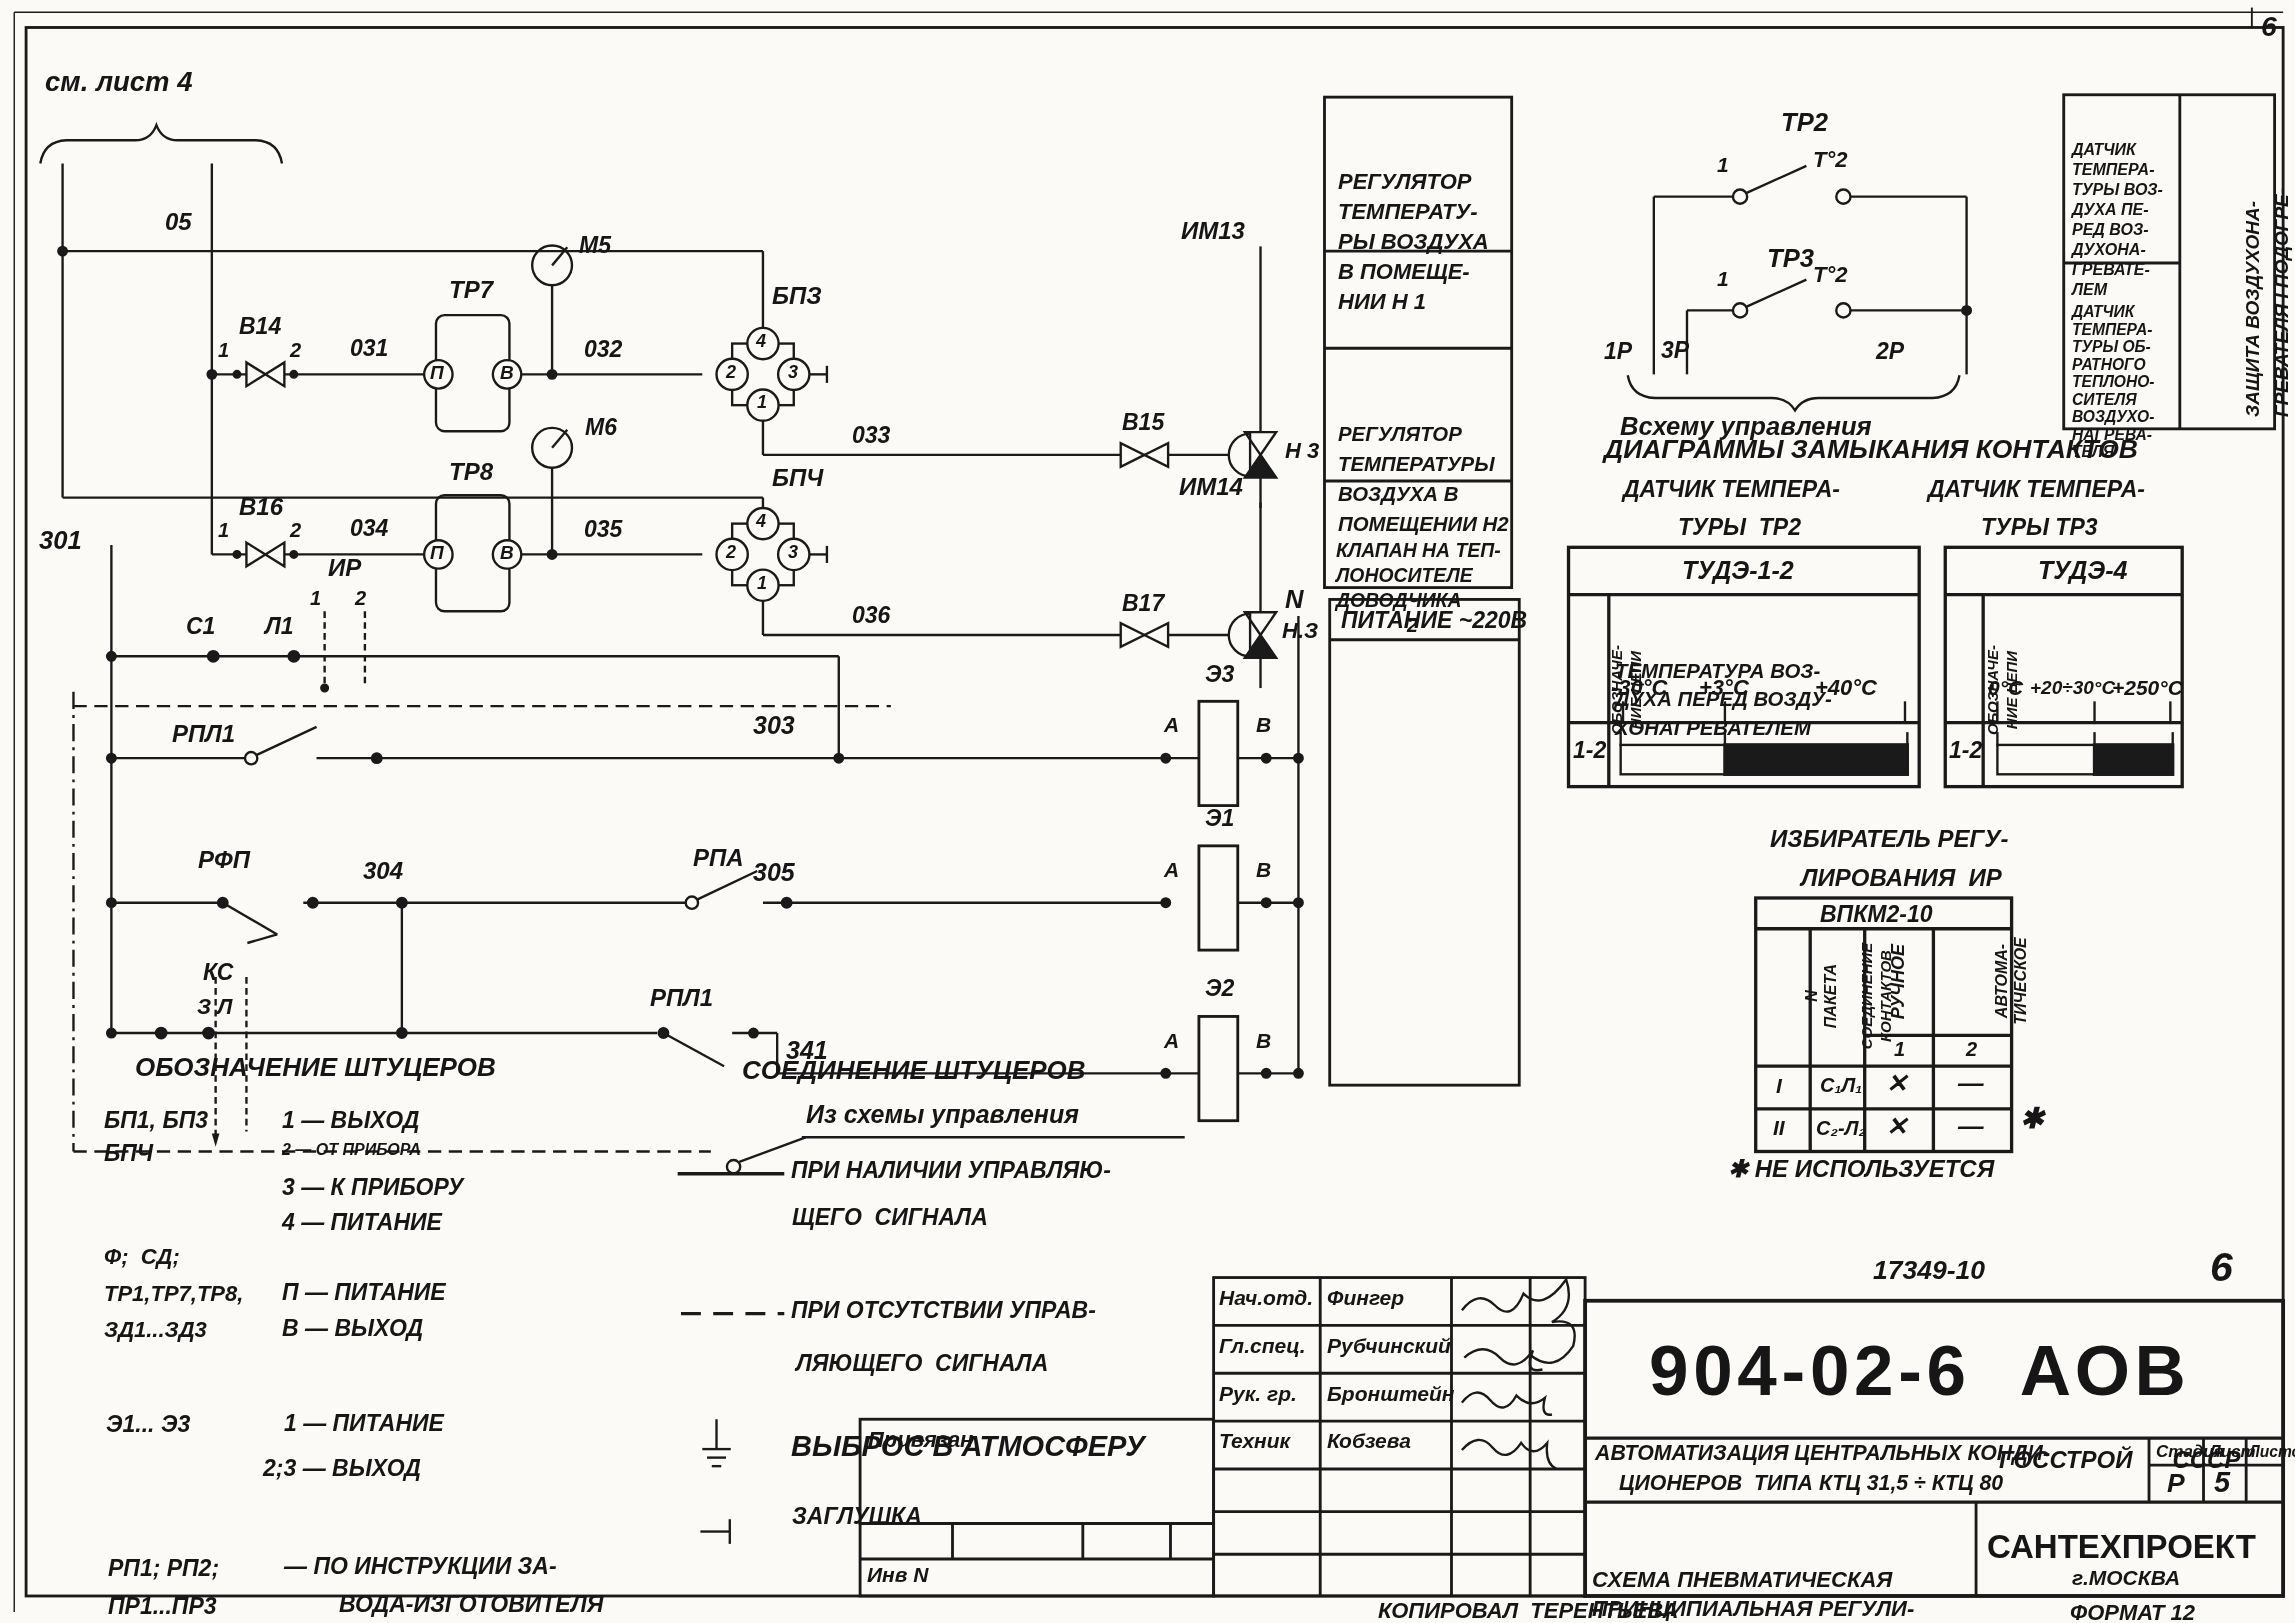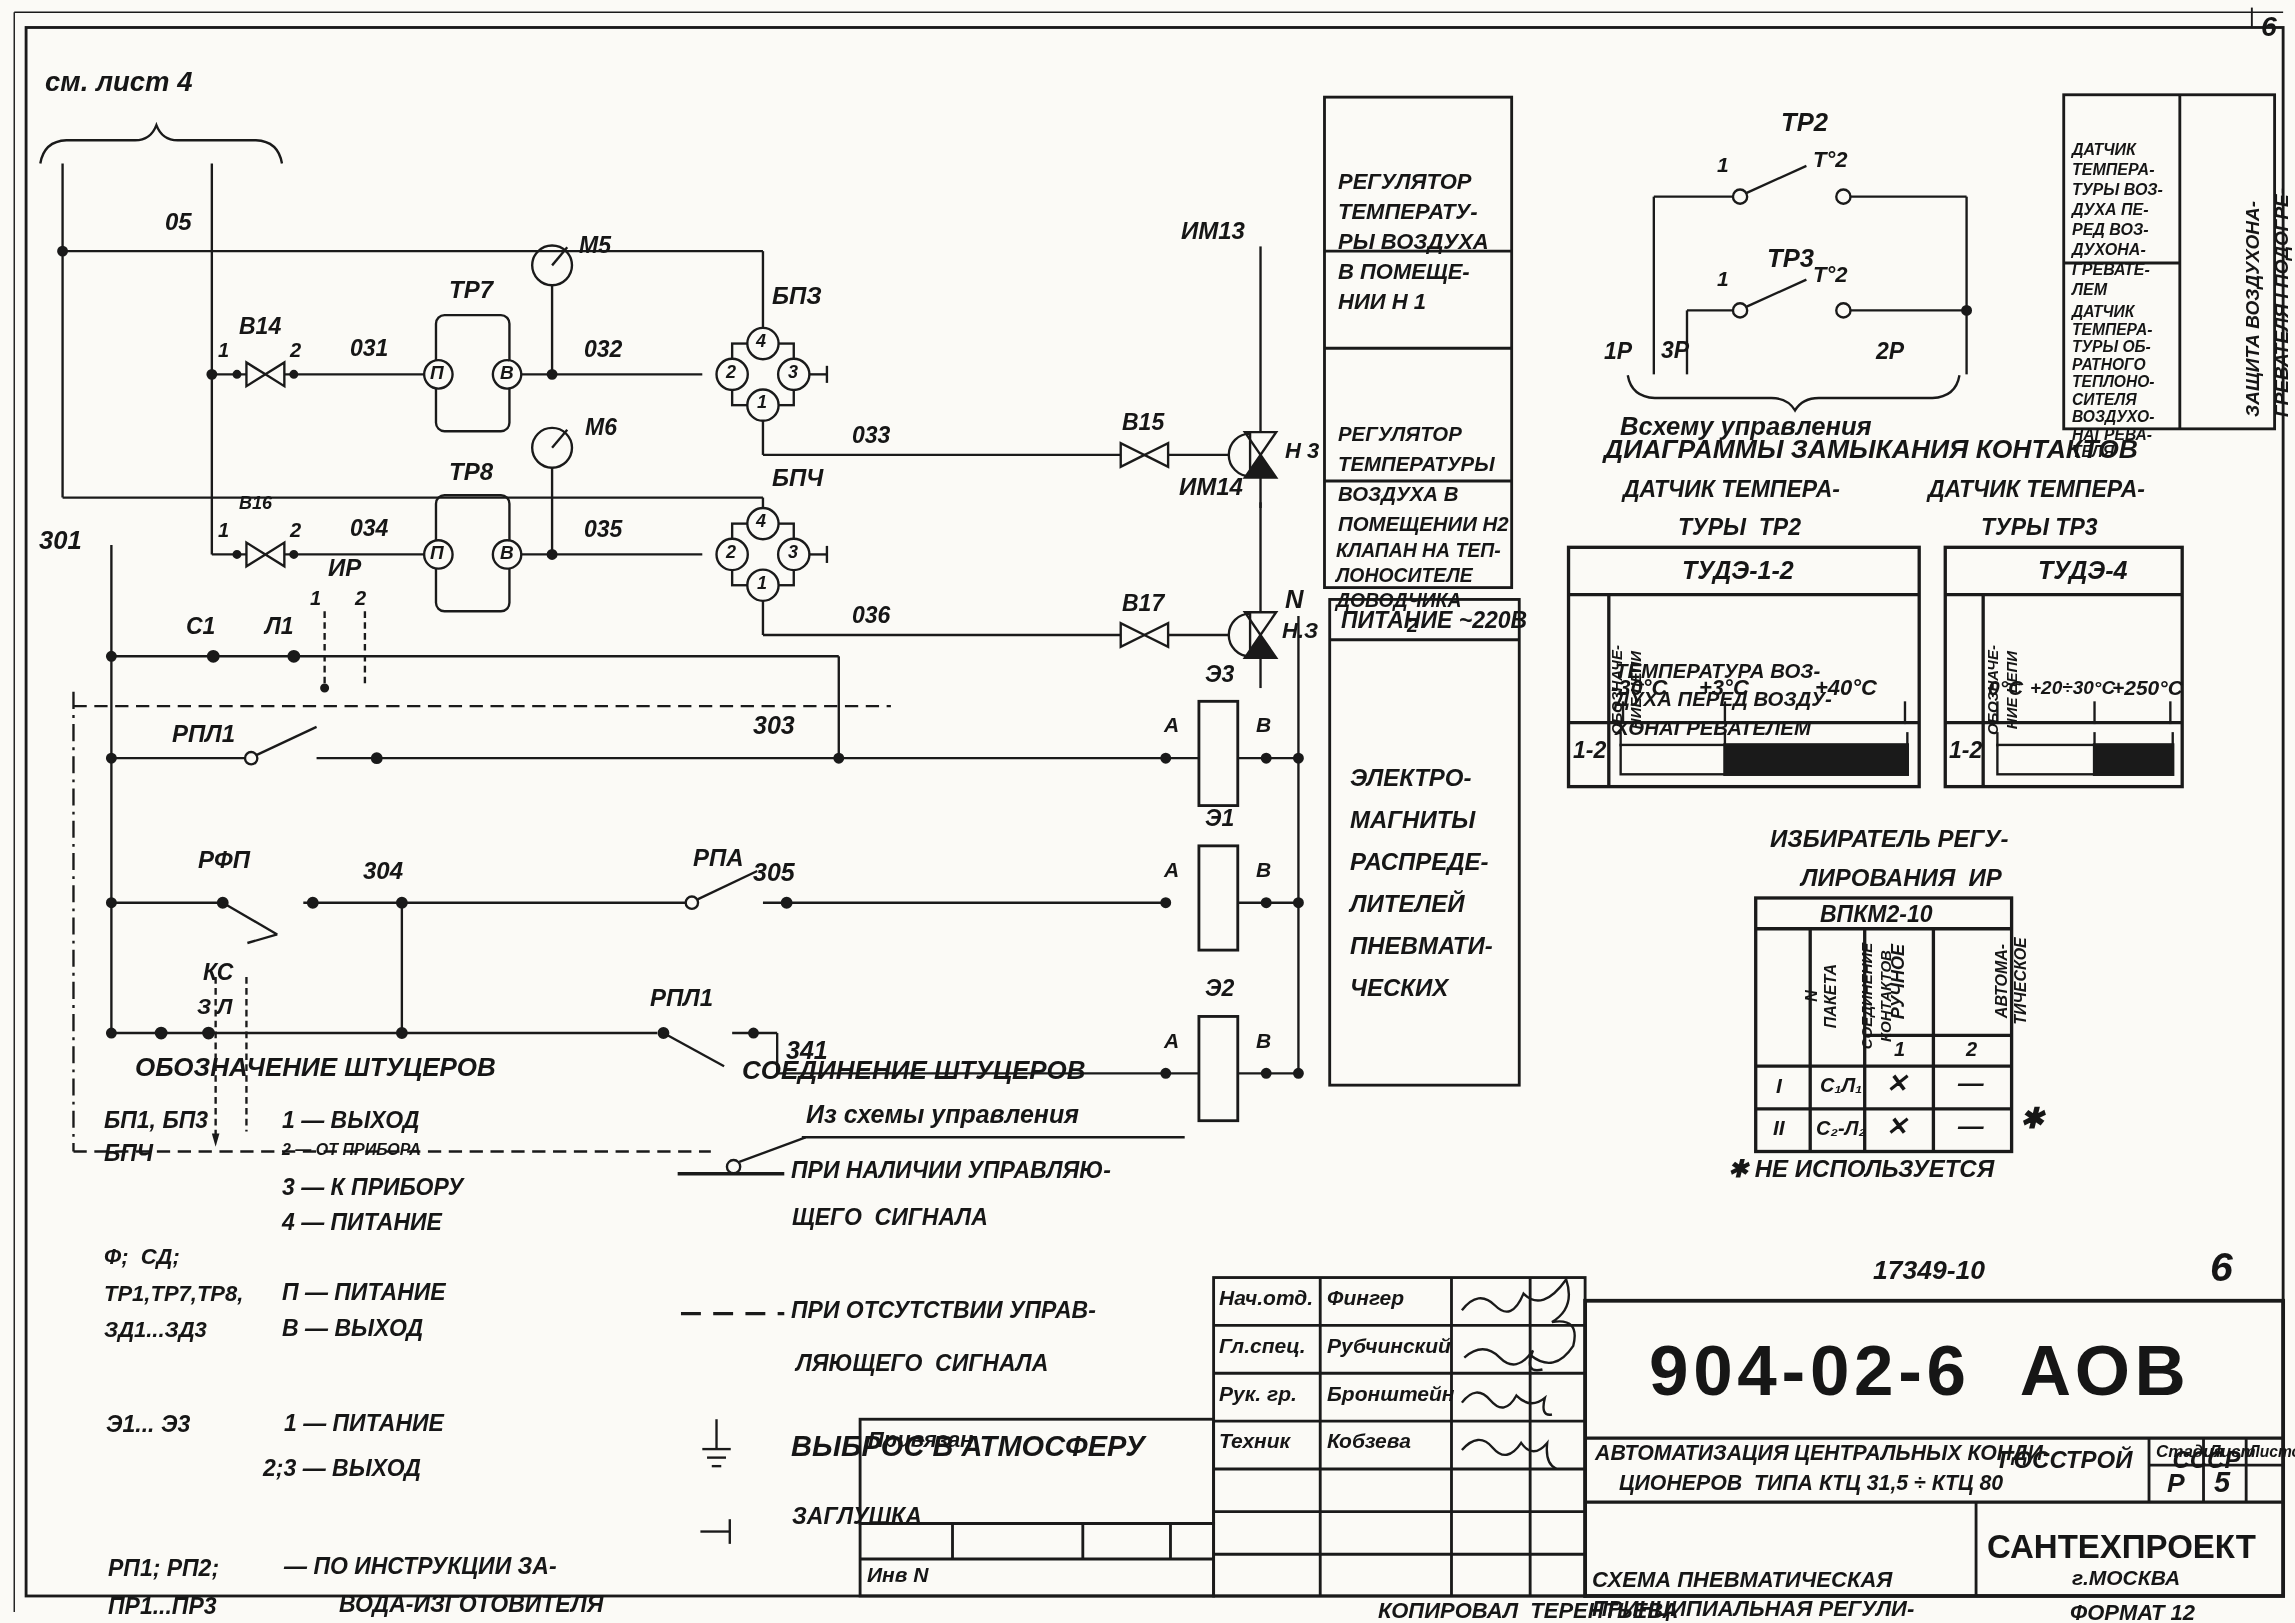--- a/index.html
+++ b/index.html
@@ -308,21 +308,21 @@
 <div class="lb" style="left:756px;top:332px;font-size:18px">4</div>
 <div class="lb" style="left:726px;top:363px;font-size:18px">2</div>
 <div class="lb" style="left:788px;top:363px;font-size:18px">3</div>
 <div class="lb" style="left:757px;top:393px;font-size:18px">1</div>
 <div class="lb" style="left:852px;top:423px;font-size:23px">033</div>
 <div class="lb" style="left:1122px;top:410px;font-size:23px">В15</div>
 <div class="lb" style="left:1181px;top:218px;font-size:24px">ИМ13</div>
 <div class="lb" style="left:1285px;top:439px;font-size:22px">Н 3</div>
 
 <div class="lb" style="left:218px;top:520px;font-size:20px">1</div>
-<div class="lb" style="left:239px;top:494px;font-size:18px">В16</div>
+<div class="lb" style="left:239px;top:494px;font-size:24px">В16</div>
 <div class="lb" style="left:290px;top:520px;font-size:20px">2</div>
 <div class="lb" style="left:350px;top:516px;font-size:23px">034</div>
 <div class="lb" style="left:449px;top:459px;font-size:24px">ТР8</div>
 <div class="lb" style="left:430px;top:543px;font-size:19px">П</div>
 <div class="lb" style="left:500px;top:543px;font-size:19px">В</div>
 <div class="lb" style="left:585px;top:415px;font-size:23px">М6</div>
 <div class="lb" style="left:584px;top:517px;font-size:23px">035</div>
 <div class="lb" style="left:772px;top:465px;font-size:24px">БПЧ</div>
 <div class="lb" style="left:756px;top:512px;font-size:18px">4</div>
 <div class="lb" style="left:726px;top:543px;font-size:18px">2</div>
@@ -337,23 +337,20 @@
   <div>РЕГУЛЯТОР</div><div>ТЕМПЕРАТУ-</div><div>РЫ ВОЗДУХА</div><div>В ПОМЕЩЕ-</div><div>НИИ Н 1</div>
 </div>
 <div class="lb lines" style="left:1338px;top:359px;font-size:20.4px;line-height:30px">
   <div>РЕГУЛЯТОР</div><div>ТЕМПЕРАТУРЫ</div><div>ВОЗДУХА В</div><div>ПОМЕЩЕНИИ Н2</div>
 </div>
 <div class="lb lines" style="left:1336px;top:488px;font-size:19.4px;line-height:25px">
   <div>КЛАПАН НА ТЕП-</div><div>ЛОНОСИТЕЛЕ</div><div>ДОВОДЧИКА</div><div style="padding-left:71px">2</div>
 </div>
 
 <div class="lb" style="left:1341px;top:608px;font-size:23px">ПИТАНИЕ ~220В</div>
-<div class="lb lines" style="left:1350px;top:673px;font-size:24px;line-height:42px">
-  <div>ЭЛЕКТРО-</div><div>МАГНИТЫ</div><div>РАСПРЕДЕ-</div><div>ЛИТЕЛЕЙ</div><div>ПНЕВМАТИ-</div><div>ЧЕСКИХ</div>
-</div>
 
 <div class="lb" style="left:39px;top:527px;font-size:25.6px">301</div>
 <div class="lb" style="left:1285px;top:586px;font-size:25.6px">N</div>
 <div class="lb" style="left:328px;top:555px;font-size:24px">ИР</div>
 <div class="lb" style="left:310px;top:588px;font-size:20px">1</div>
 <div class="lb" style="left:355px;top:588px;font-size:20px">2</div>
 <div class="lb" style="left:186px;top:614px;font-size:23px">С1</div>
 <div class="lb" style="left:265px;top:614px;font-size:23px">Л1</div>
 <div class="lb" style="left:172px;top:721px;font-size:24px">РПЛ1</div>
 <div class="lb" style="left:753px;top:712px;font-size:25px">303</div>

